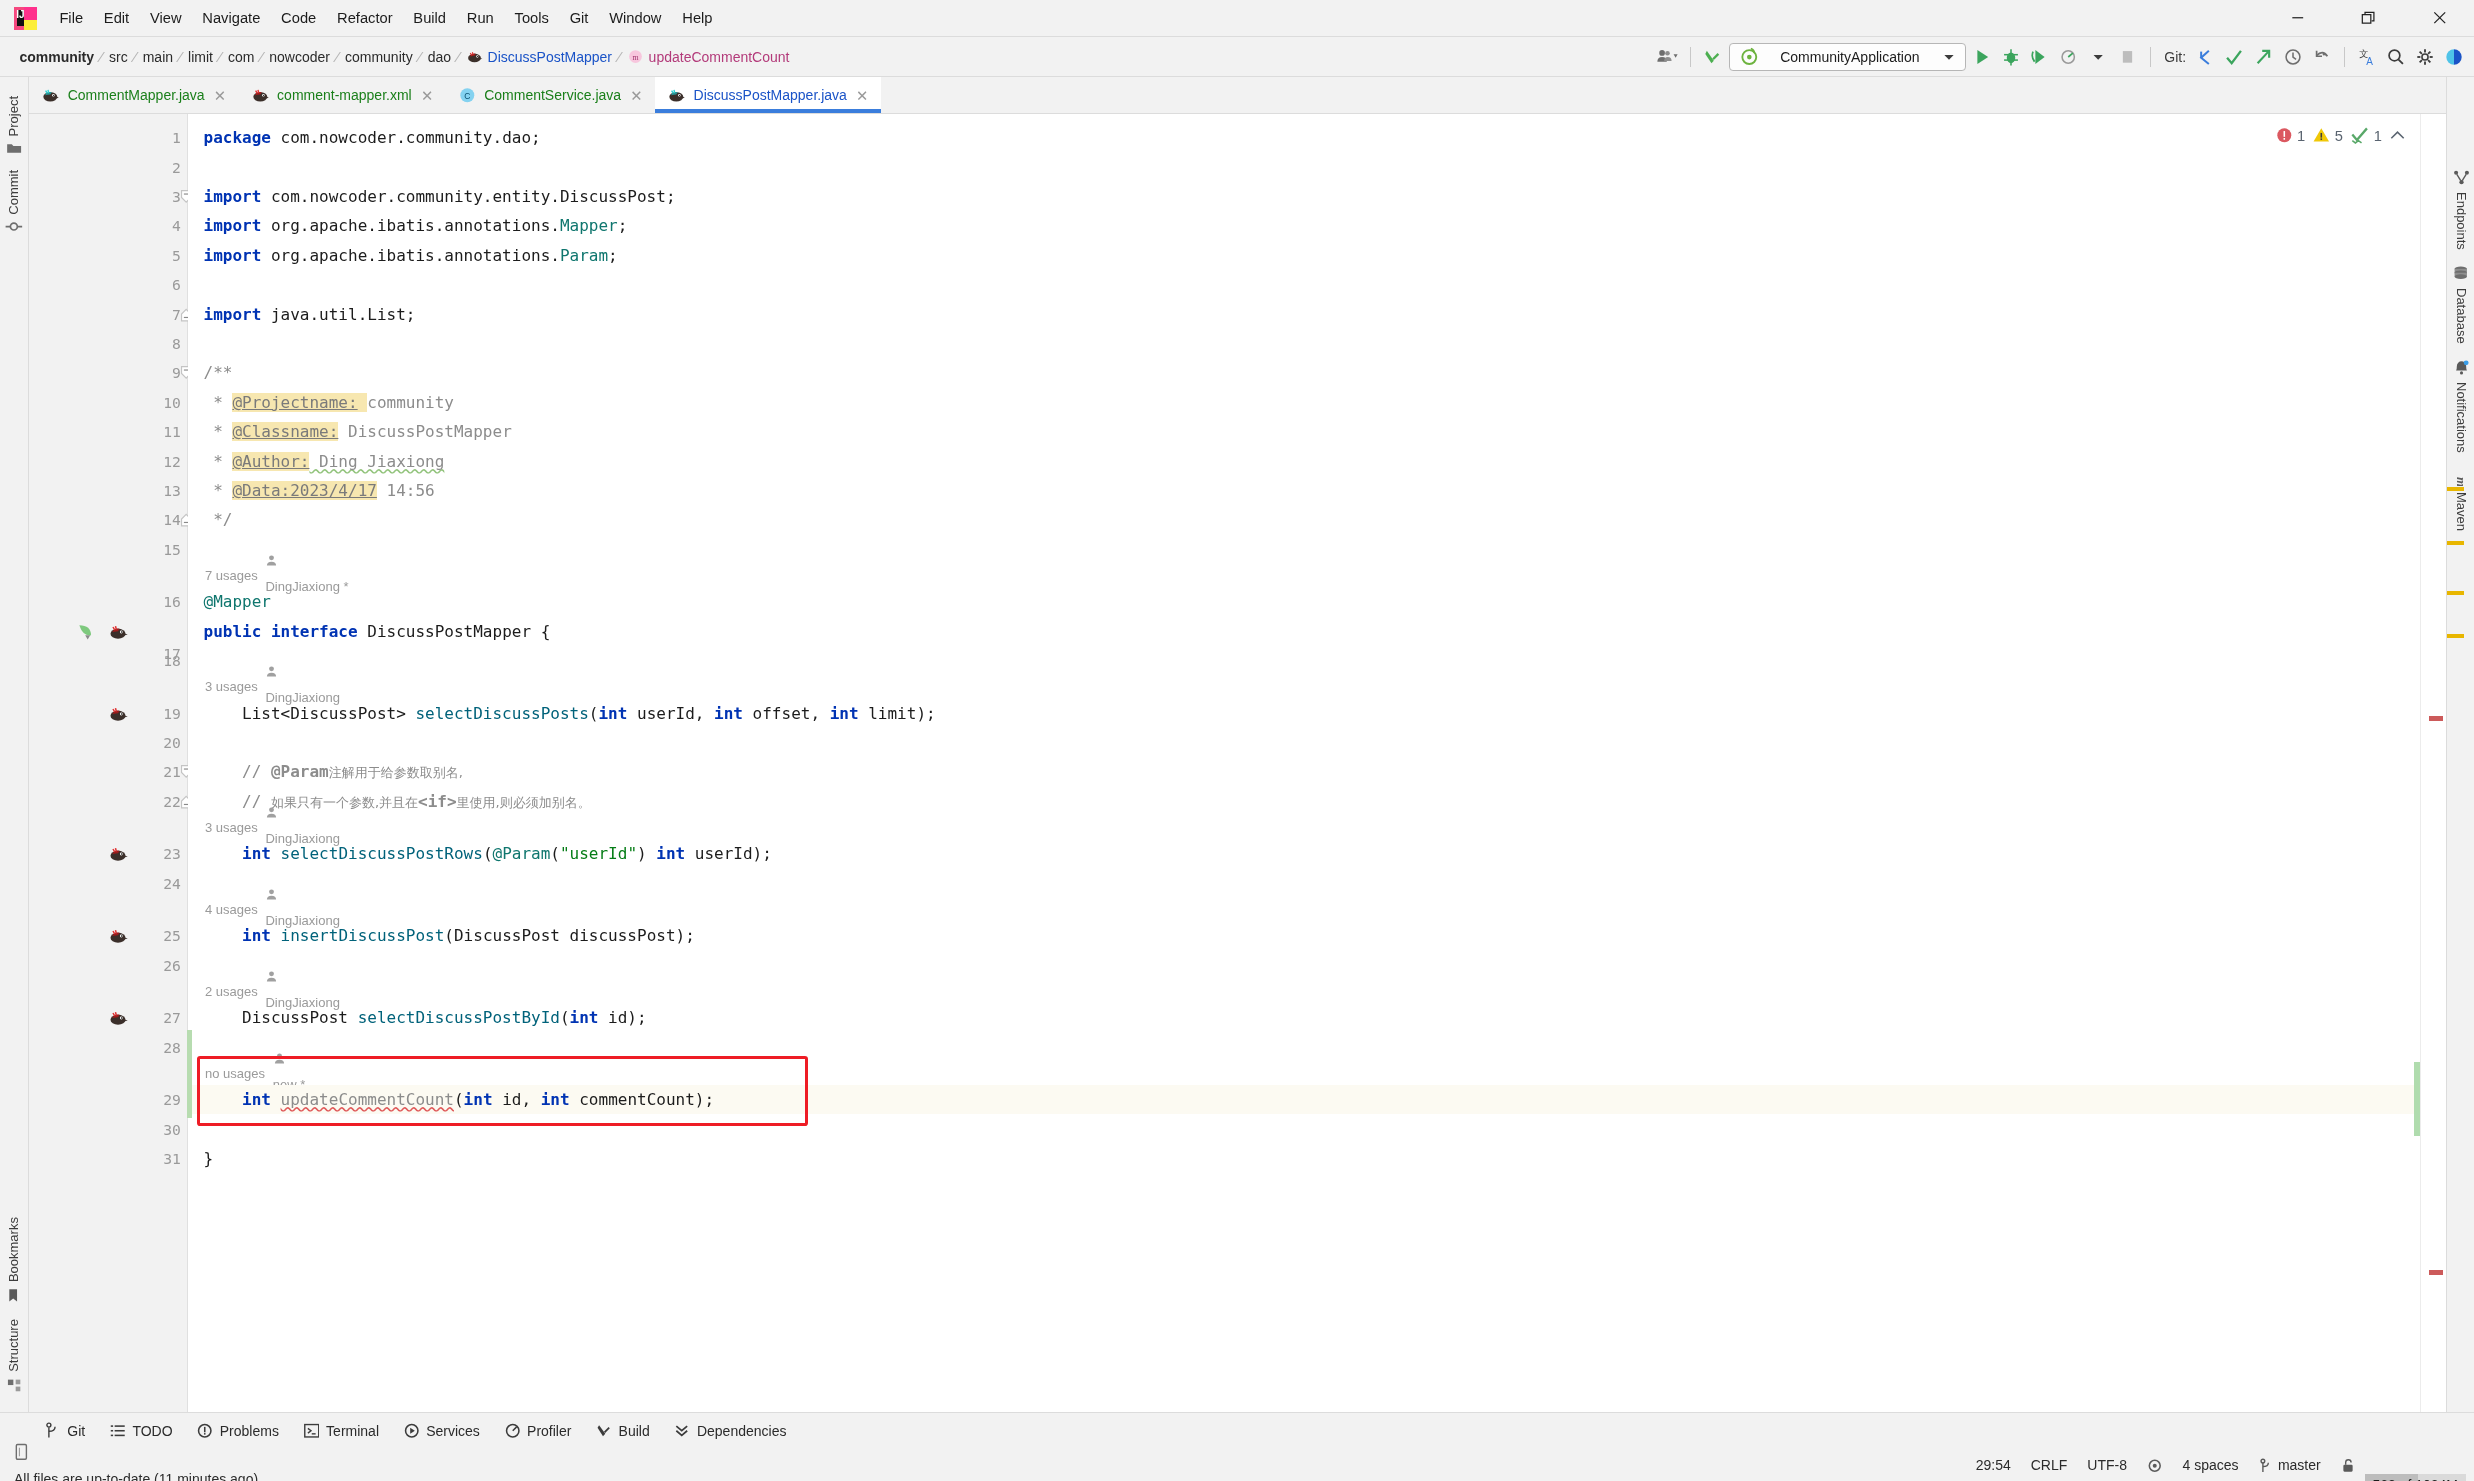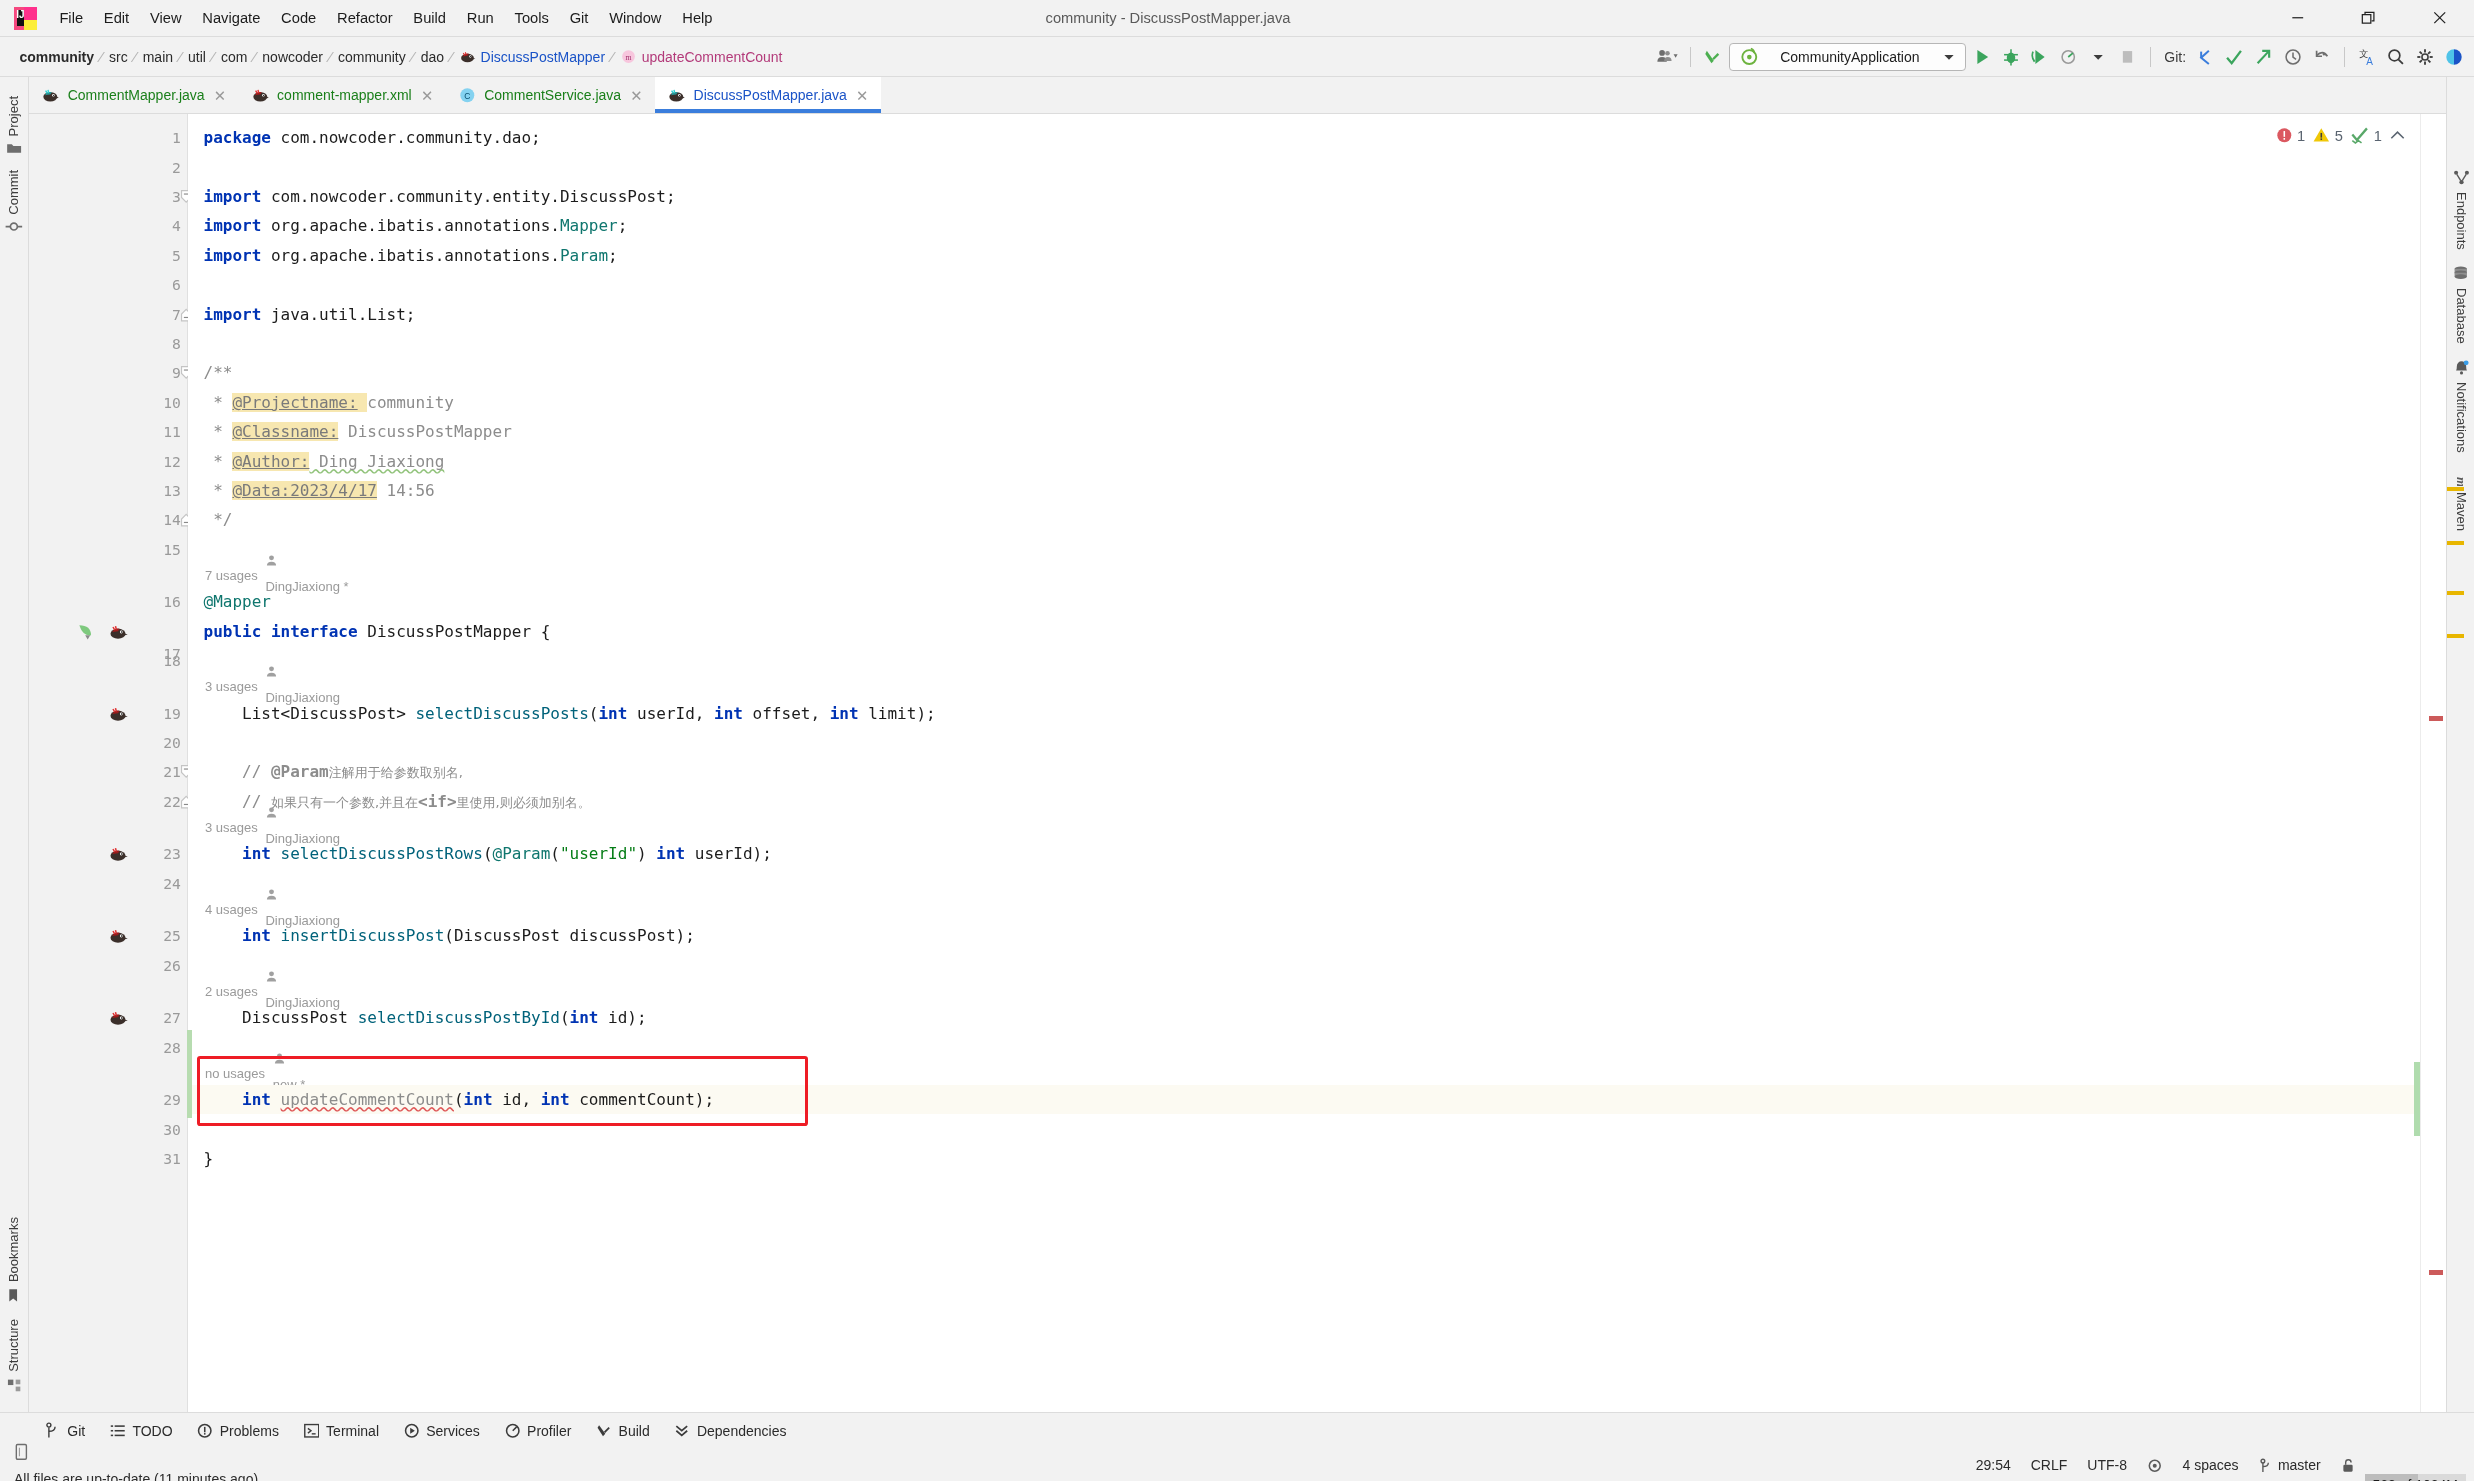--- a/index.html
+++ b/index.html
@@ -164,23 +164,20 @@
       <div class="menu-item">Navigate</div>
       <div class="menu-item">Code</div>
       <div class="menu-item">Refactor</div>
       <div class="menu-item">Build</div>
       <div class="menu-item">Run</div>
       <div class="menu-item">Tools</div>
       <div class="menu-item">Git</div>
       <div class="menu-item">Window</div>
       <div class="menu-item">Help</div>
     </div>
-    <div class="win-title">
-      <span class="win-title-inner">community - DiscussPostMapper.java</span>
-    </div>
     <div class="win-ctrls">
       <div class="win-btn">
         <svg width="15.5" height="15.5" viewBox="0 0 20 20">
             <line x1="3" y1="10" x2="17" y2="10" stroke="#222" stroke-width="1.6"></line>
           </svg>
       </div>
       <div class="win-btn">
         <svg width="17" height="17" viewBox="0 0 22 22">
           <rect x="3" y="6" width="11" height="11" fill="none" stroke="#222" stroke-width="1.6"></rect>
           <polyline points="6.5,6 6.5,3 18,3 18,14 15,14" fill="none" stroke="#222" stroke-width="1.6"></polyline>
@@ -196,21 +193,21 @@
   </div>
 
   <div class="navbar">
     <div class="crumbs">
       <div class="crumb bold">community</div>
       <span class="sep">⁄</span>
       <div class="crumb">src</div>
       <span class="sep">⁄</span>
       <div class="crumb">main</div>
       <span class="sep">⁄</span>
-      <div class="crumb">util</div>
+      <div class="crumb">limit</div>
       <span class="sep">⁄</span>
       <div class="crumb">com</div>
       <span class="sep">⁄</span>
       <div class="crumb">nowcoder</div>
       <span class="sep">⁄</span>
       <div class="crumb">community</div>
       <span class="sep">⁄</span>
       <div class="crumb">dao</div>
       <span class="sep">⁄</span>
       <div class="crumb blue">

